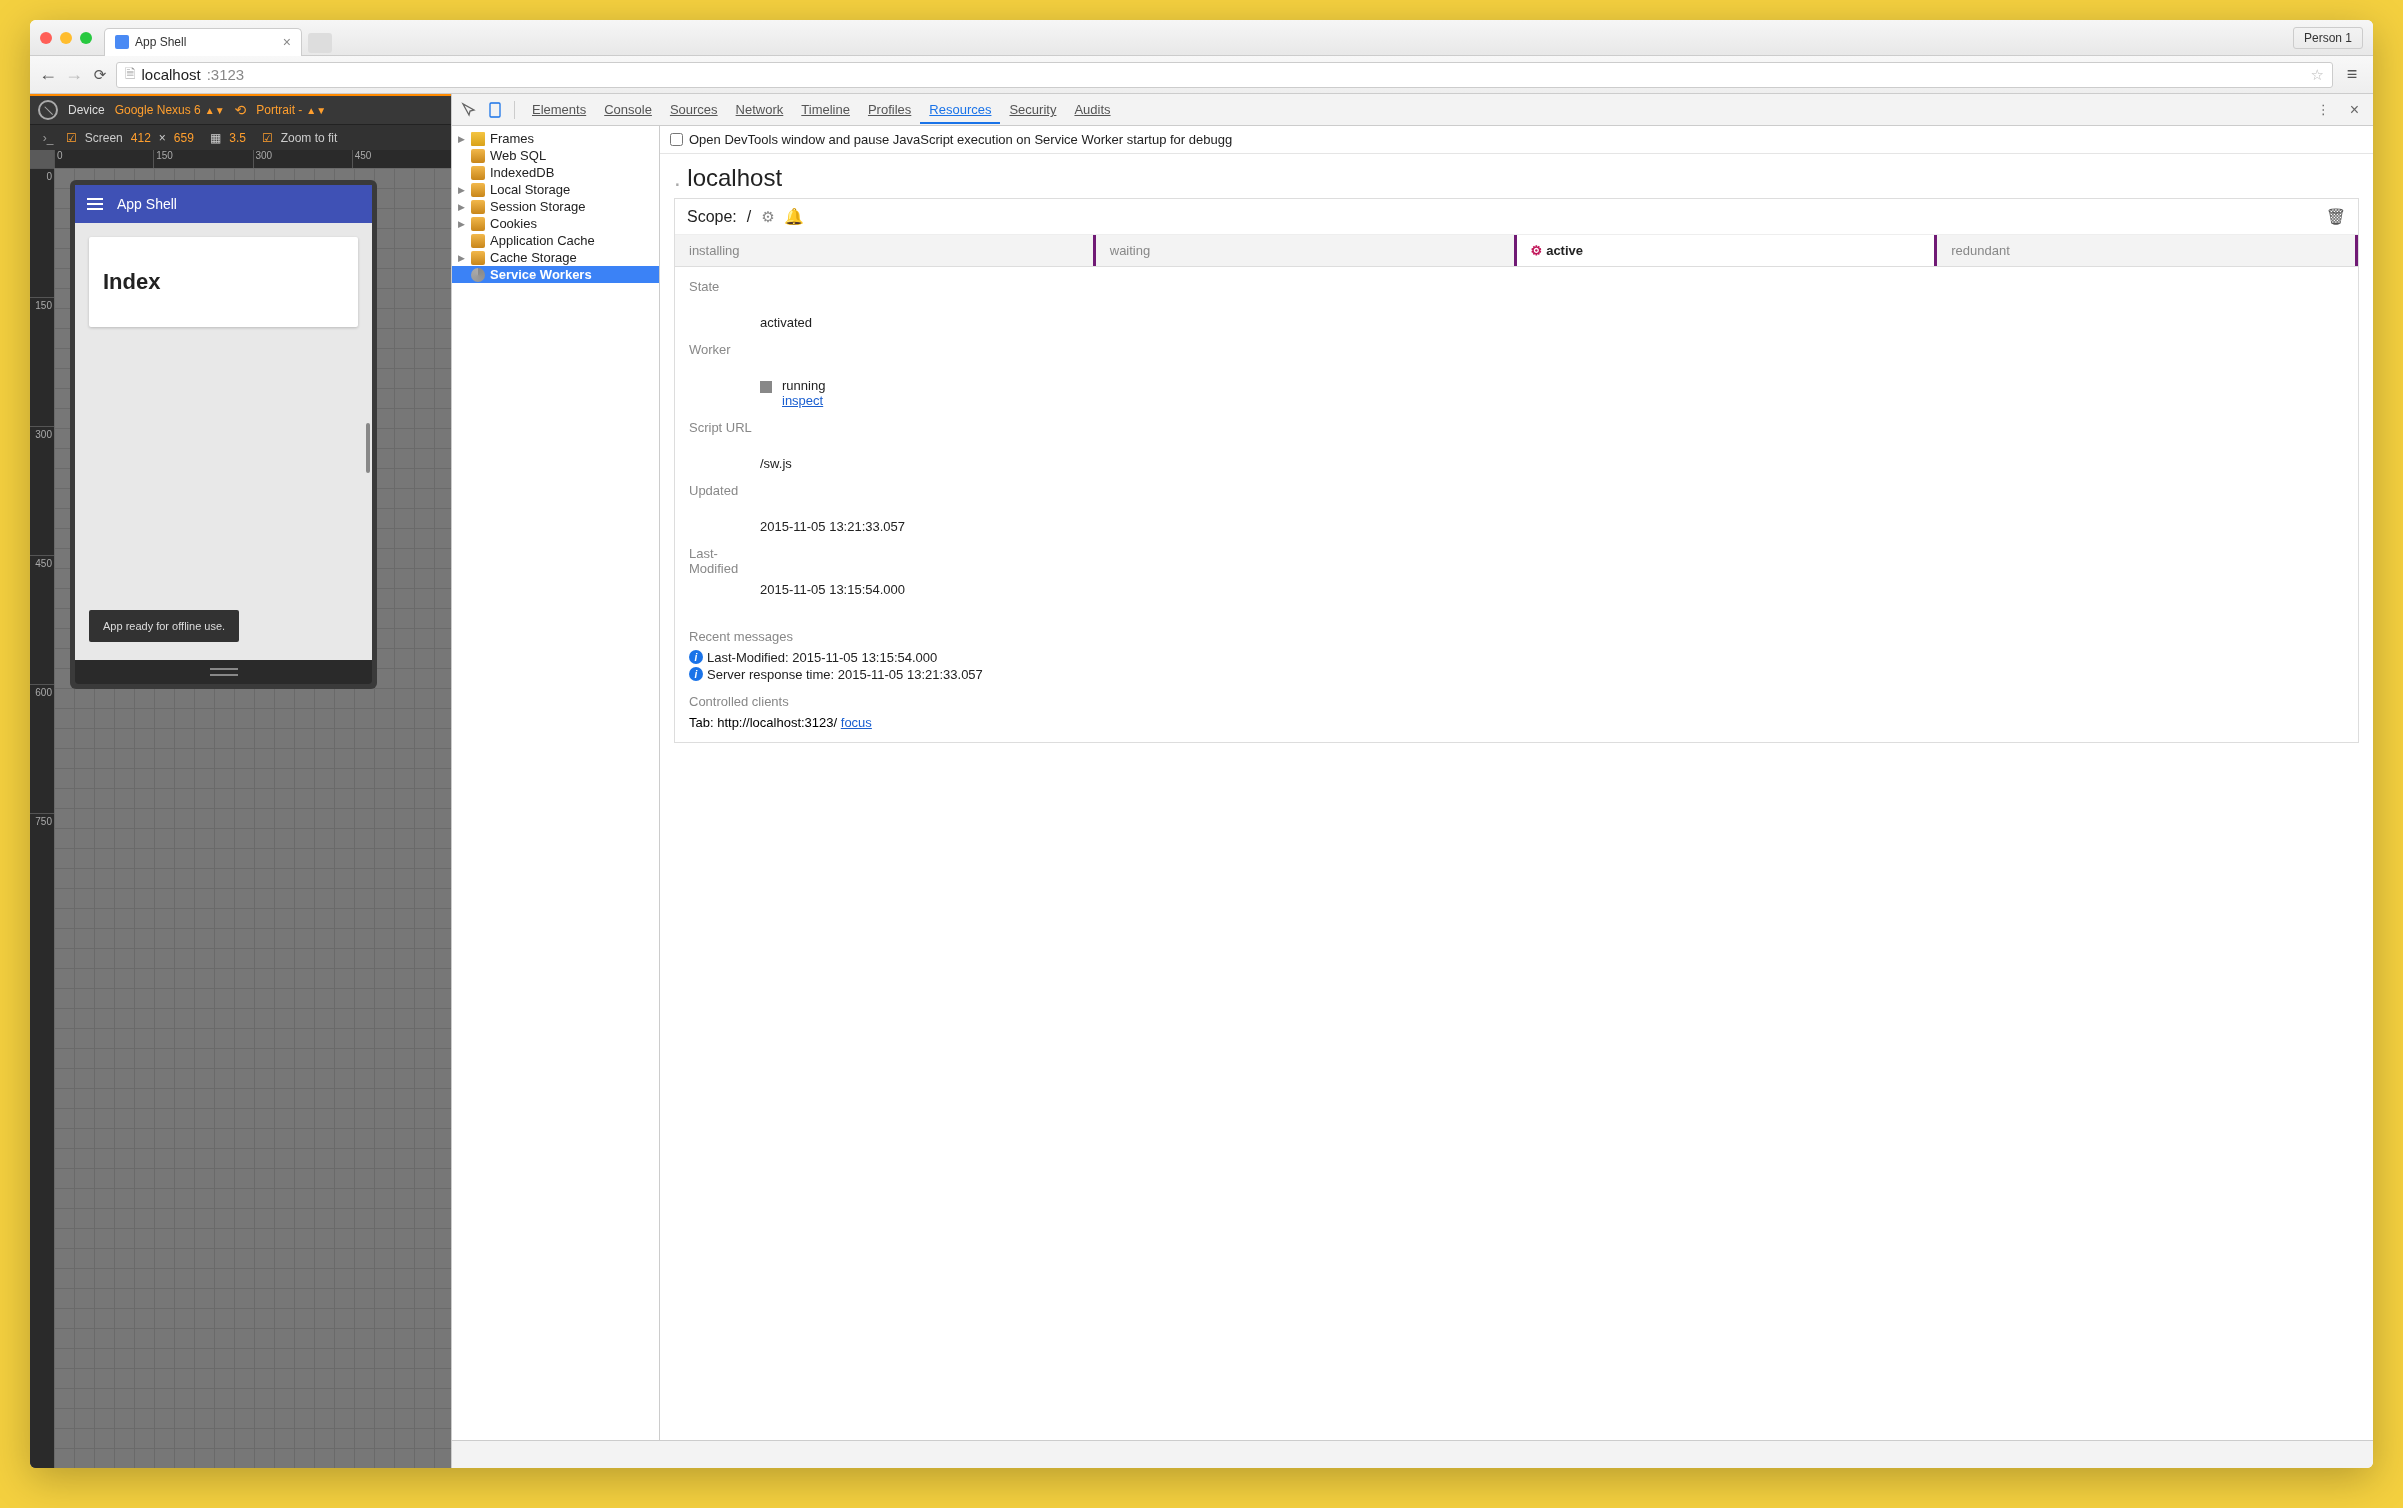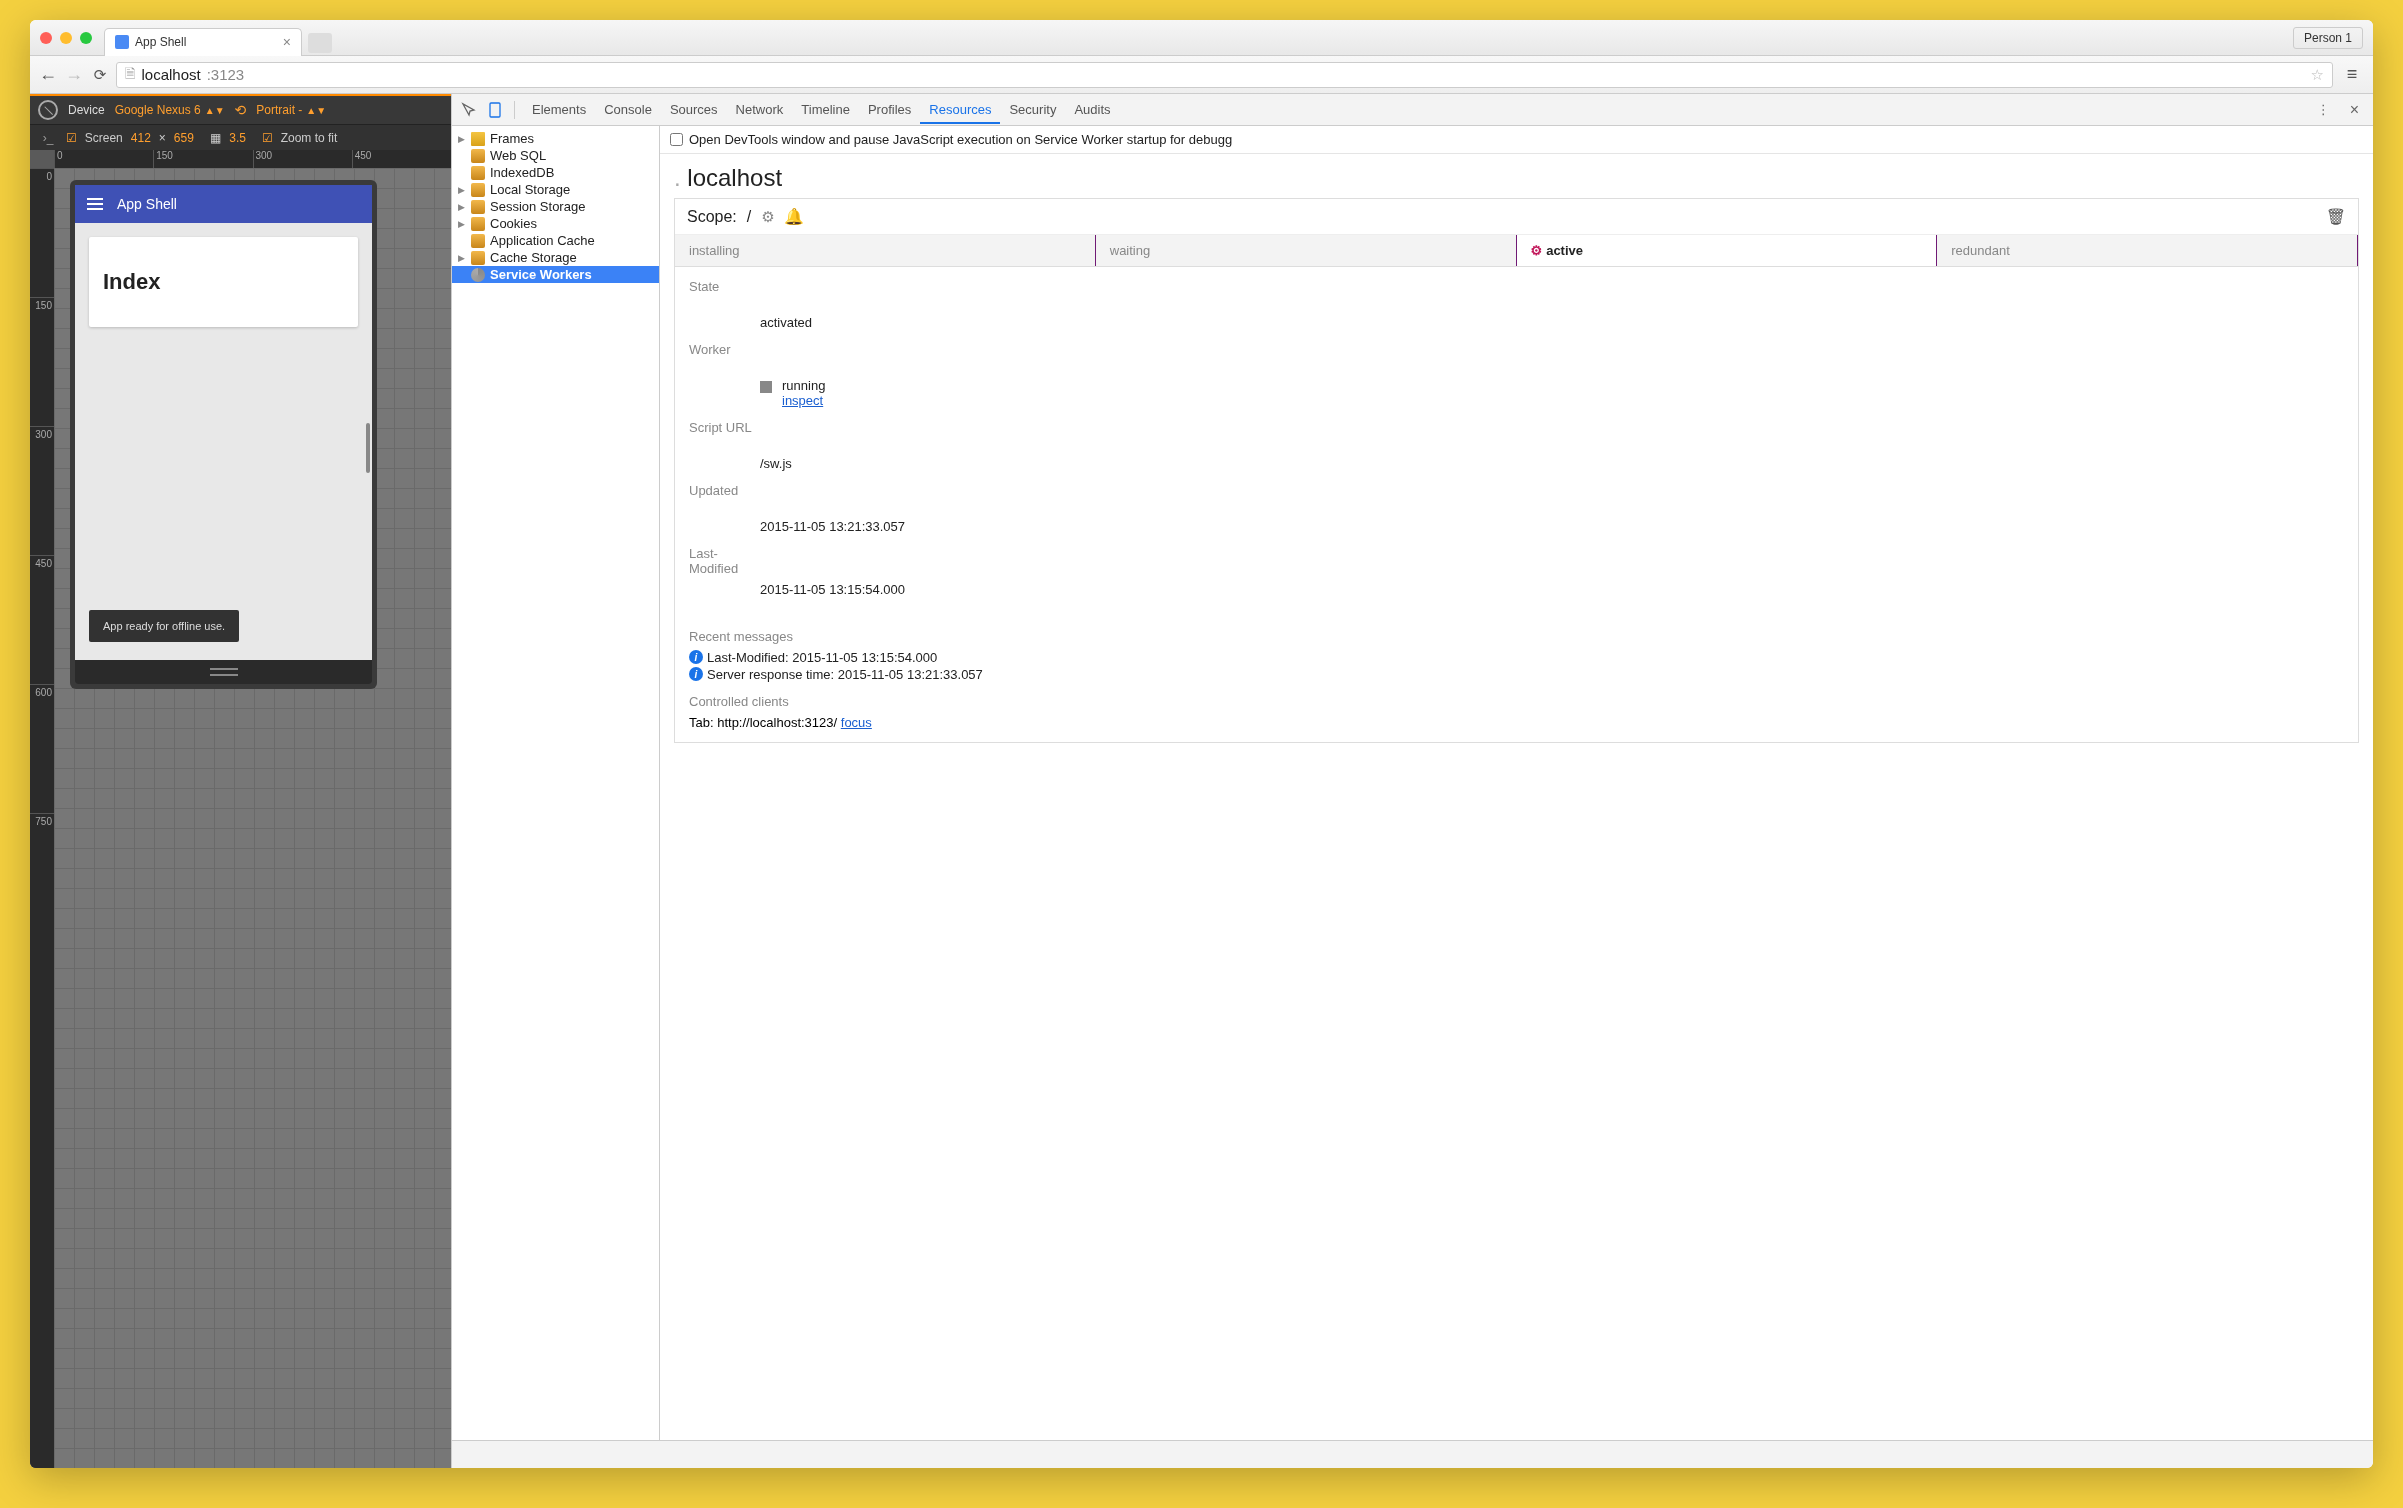--- a/index.html
+++ b/index.html
@@ -54,21 +54,21 @@
 .home-bar { height:24px; background:#2a2a2a; display:flex; align-items:center; justify-content:center; border-radius:0 0 4px 4px;}
 .home-bar span{width:28px; height:3px; border-top:2px solid #888; border-bottom:2px solid #888; padding:2px 0;}
 .scroll-ind { position:absolute; right:2px; top:50%; width:4px; height:50px; background:#888; border-radius:2px;}
 
 
 .devtools { flex:1; display:flex; flex-direction:column; border-left:1px solid #ccc; }
 .dt-tabs { height:32px; border-bottom:1px solid #ccc; display:flex; align-items:center; padding:0 6px; gap:4px; font-size:13px; background:#f3f3f3;}
 .dt-icon { width:22px; height:22px; display:flex; align-items:center; justify-content:center; color:#666; }
 .dt-icon.active { color:#1a73e8; }
 .dt-sep { width:1px; height:18px; background:#ccc; margin:0 4px;}
-.dt-tab { padding:7px 9px; color:#555; cursor:default;}
+.dt-tab { padding:7px 9px; color:#555; cursor:default;text-decoration:underline;}
 .dt-tab.active { color:#1a73e8; border-bottom:2px solid #1a73e8; padding-bottom:5px;}
 .dt-dots { margin-left:auto; color:#666; padding:0 8px;}
 .dt-x { color:#666; padding:0 8px; font-size:16px;}
 .dt-body { flex:1; display:flex; overflow:hidden;}
 .dt-sidebar { width:208px; border-right:1px solid #ccc; background:#fff; font-size:13px; padding-top:4px;}
 .tree-item { display:flex; align-items:center; gap:5px; padding:1px 4px 1px 6px; color:#222;}
 .tree-item .arrow { color:#888; font-size:9px; width:8px;}
 .tree-item.selected { background:#3b82f6; color:#fff; font-weight:700;}
 .tree-item.selected .arrow{color:#fff;}
 .ti-icon { width:14px; height:14px; display:inline-block;}
@@ -78,21 +78,21 @@
 .dt-main { flex:1; display:flex; flex-direction:column; overflow:hidden;}
 .dt-opt { height:28px; border-bottom:1px solid #e5e5e5; display:flex; align-items:center; padding:0 10px; font-size:13px; color:#222; gap:6px;}
 .dt-opt input{margin:0;}
 .sw-host { font-size:24px; color:#222; padding:10px 14px 6px;}
 .sw-panel { border:1px solid #ddd; margin:0 14px 14px; background:#fff;}
 .sw-scope { display:flex; align-items:center; gap:10px; padding:8px 12px; font-size:16px; color:#222; border-bottom:1px solid #eee;}
 .sw-scope .trash{margin-left:auto; color:#555;}
 .sw-scope .sgear{color:#888; font-size:15px;}
 .sw-scope .bell{color:#444;}
 .sw-tabbar { display:flex; background:#f3f3f3; border-bottom:1px solid #ddd; font-size:13px;}
-.sw-tab { flex:1; padding:8px 14px; color:#888; border-right:1px solid #701a75;}
+.sw-tab { flex:1; padding:8px 14px; color:#888; border-right:3px solid #701a75;}
 .sw-tab.active { background:#fff; color:#222; font-weight:700; position:relative;}
 .sw-tab.active::before { content:"⚙"; color:#c2185b; margin-right:4px;}
 .sw-details { display:flex; gap:20px; padding:12px 14px; font-size:13px;flex-direction:column;}
 .sw-col { flex:1;}
 .kv { display:flex; margin-bottom:12px;}
 .kv .k { width:71px; color:#888;}
 .kv .v { color:#222;margin-top:36px;}
 .kv .v a{color:#1a5fd0; text-decoration:underline;}
 .worker-box { display:flex; align-items:flex-start; gap:10px;}
 .stop-sq { width:12px; height:12px; background:#888; margin-top:3px;}

